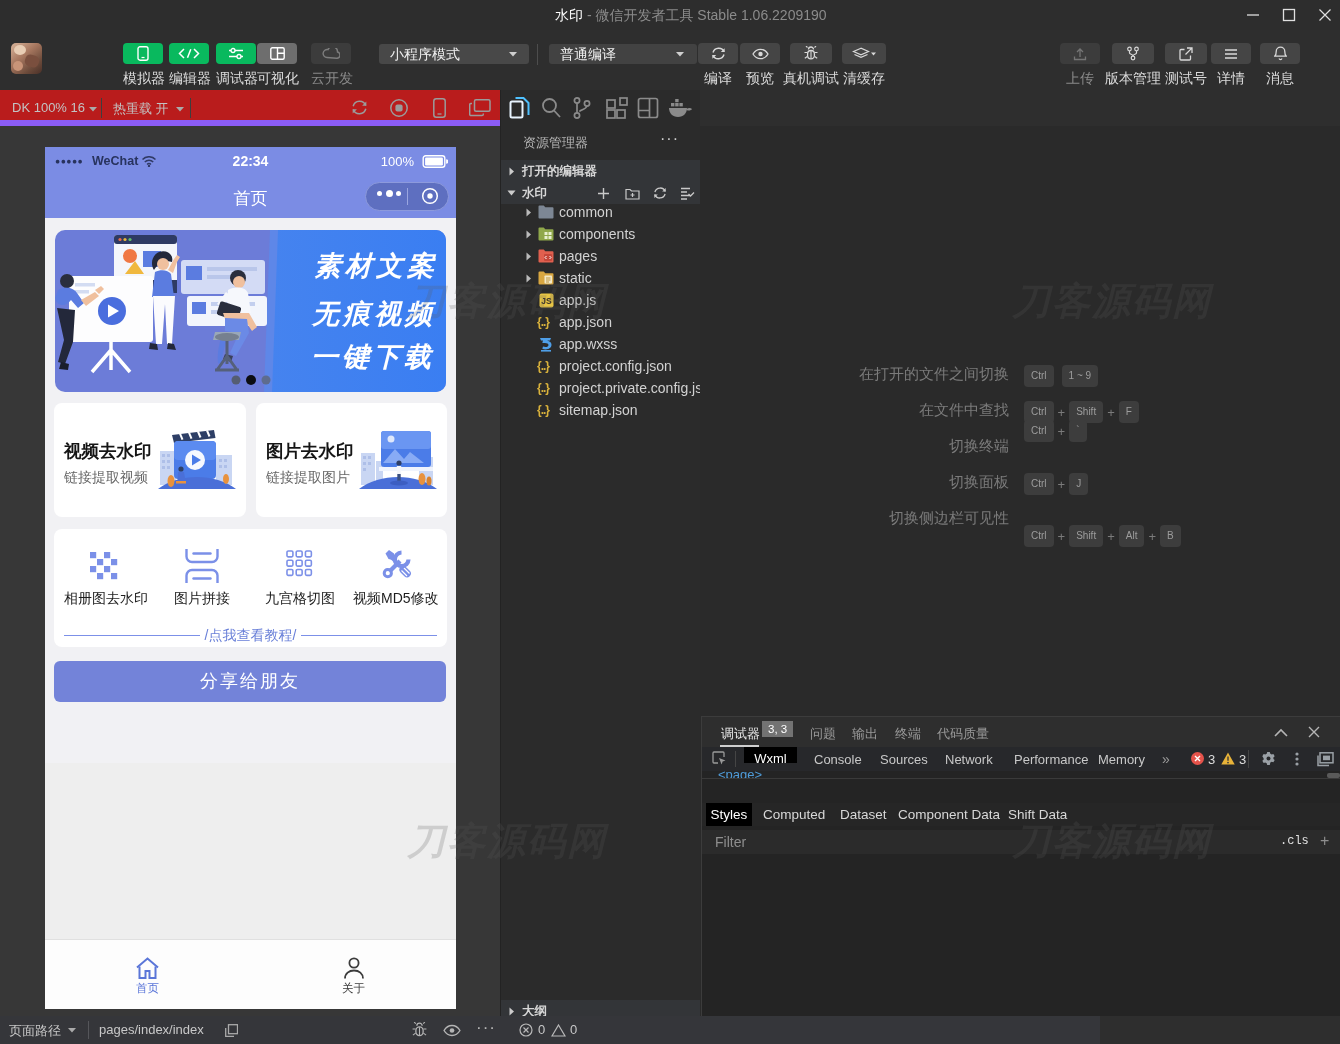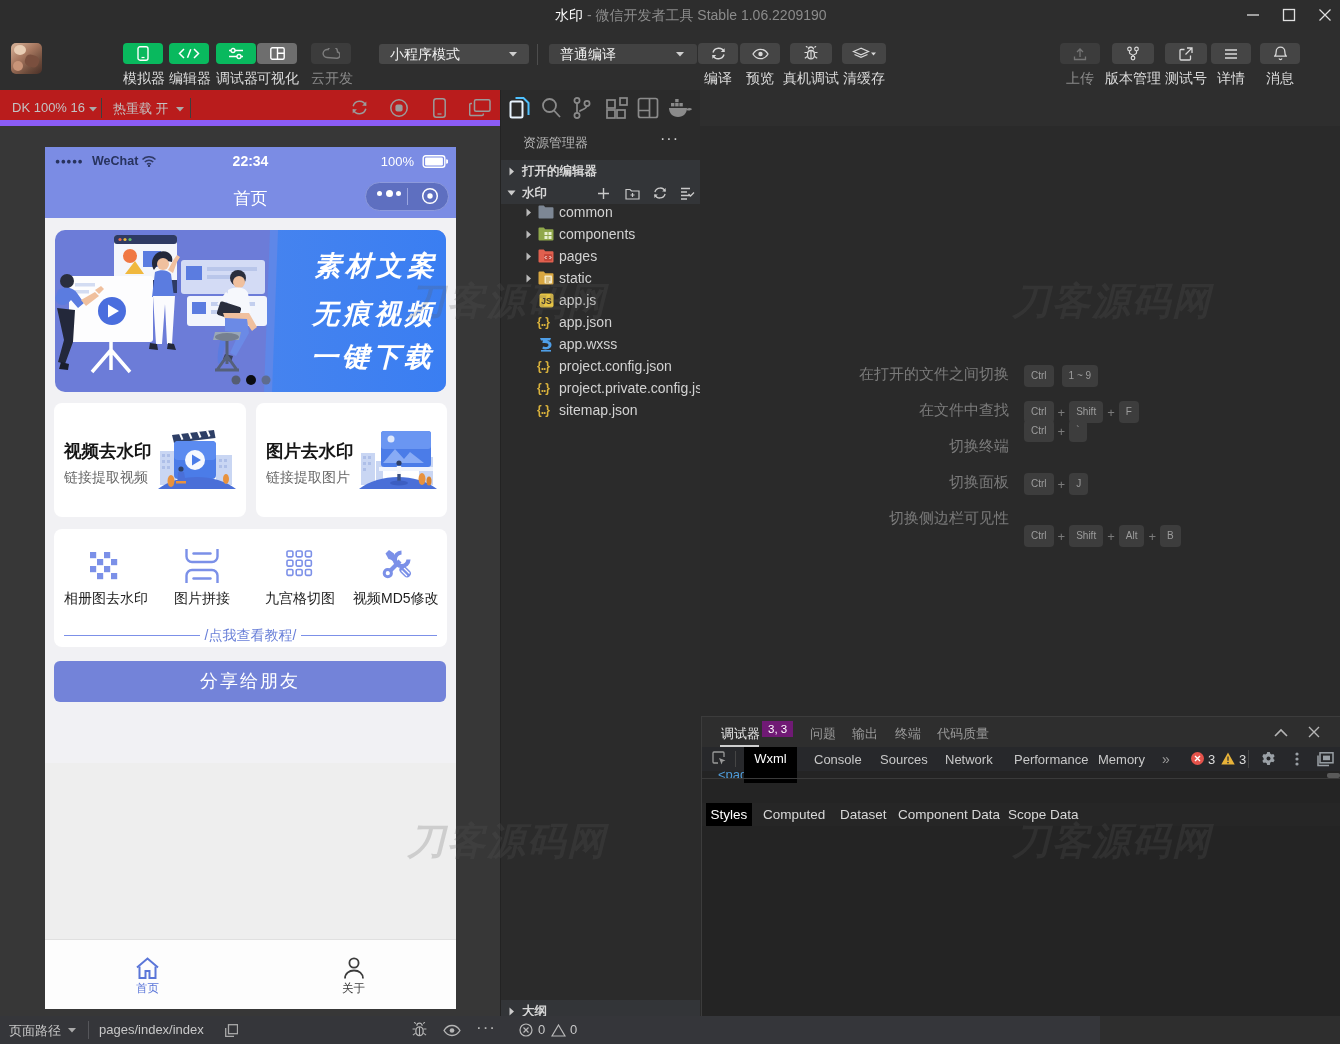--- a/index.html
+++ b/index.html
@@ -620,21 +620,21 @@
     <div class="shortcut" style="right:331px;top:311px;">切换终端</div>
     <div class="shortcut" style="left:324px;top:294px;"><span class="keycap">Ctrl</span><span class="plus">+</span><span class="keycap">`</span></div>
     <div class="shortcut" style="right:331px;top:347px;">切换面板</div>
     <div class="shortcut" style="left:324px;top:347px;"><span class="keycap">Ctrl</span><span class="plus">+</span><span class="keycap">J</span></div>
     <div class="shortcut" style="right:331px;top:383px;">切换侧边栏可见性</div>
     <div class="shortcut" style="left:324px;top:383px;margin-top:16px;"><span class="keycap">Ctrl</span><span class="plus">+</span><span class="keycap">Shift</span><span class="plus">+</span><span class="keycap">Alt</span><span class="plus">+</span><span class="keycap">B</span></div>
   </div>
   <div id="debug" class="abs">
     <div style="position:absolute;left:0;top:0;width:639px;height:30px;background:#2e2e2e;color:#9a9a9a;font-size:13px;">
       <span style="position:absolute;left:19px;top:8px;color:#e8e8e8">调试器</span>
-      <span style="position:absolute;left:60px;top:4px;background:#701a75;color:#fff;border-radius:0;padding:2px 6px;font-size:11.5px;">3, 3</span>
+      <span style="position:absolute;left:60px;top:4px;background:#737373;color:#fff;border-radius:0;padding:2px 6px;font-size:11.5px;">3, 3</span>
       <span style="position:absolute;left:108px;top:8px">问题</span>
       <span style="position:absolute;left:150px;top:8px">输出</span>
       <span style="position:absolute;left:193px;top:8px">终端</span>
       <span style="position:absolute;left:235px;top:8px">代码质量</span>
       <div style="position:absolute;left:18px;top:28px;width:39px;height:2px;background:#cfcfcf;"></div>
       <svg width="14" height="9" style="position:absolute;left:572px;top:11px" viewBox="0 0 14 9">
           <path d="M1 8l6-6 6 6" stroke="#b5b5b5" stroke-width="1.6" fill="none"></path>
         </svg>
       <svg width="12" height="12" style="position:absolute;left:606px;top:9px" viewBox="0 0 12 12">
           <path d="M1 1l10 10M11 1L1 11" stroke="#b5b5b5" stroke-width="1.4"></path>
@@ -642,21 +642,21 @@
     </div>
     <div style="position:absolute;left:0;top:50px;width:639px;height:11px;background:#242424;overflow:hidden;color:#4f9bd8;font-size:13px;">
         <span style="position:absolute;left:16px;top:0px">&lt;page&gt;</span>
       </div>
     <div style="position:absolute;left:0;top:30px;width:639px;height:24px;background:#27282b;color:#c8c8c8;font-size:13px;">
       <svg width="15" height="15" style="position:absolute;left:10px;top:4px" viewBox="0 0 15 15">
           <path d="M12 6V2a1 1 0 0 0-1-1H2a1 1 0 0 0-1 1v9a1 1 0 0 0 1 1h4" fill="none" stroke="#9a9a9a" stroke-width="1.3"></path>
           <path d="M7 7l6.5 2.6-2.9 1-1 2.9z" fill="#9a9a9a"></path>
         </svg>
       <div class="sepv" style="left:33px;top:4px;height:16px;background:#454545"></div>
-      <div style="position:absolute;left:42px;top:0;width:53px;height:36px;background:#000;color:#fff;text-align:center;line-height:24px;">Wxml</div>
+      <div style="position:absolute;left:42px;top:0;width:53px;height:16px;background:#000;color:#fff;text-align:center;line-height:24px;">Wxml</div>
       <span style="position:absolute;left:112px;top:5px">Console</span>
       <span style="position:absolute;left:178px;top:5px">Sources</span>
       <span style="position:absolute;left:243px;top:5px">Network</span>
       <span style="position:absolute;left:312px;top:5px">Performance</span>
       <span style="position:absolute;left:396px;top:5px">Memory</span>
       <span style="position:absolute;left:460px;top:4px;font-size:14px;color:#9a9a9a">»</span>
       <svg width="13" height="13" style="position:absolute;left:489px;top:5px" viewBox="0 0 13 13">
           <circle cx="6.5" cy="6.5" r="6.5" fill="#e5534b"></circle>
           <path d="M4 4l5 5M9 4l-5 5" stroke="#fff" stroke-width="1.4"></path>
         </svg>
@@ -684,21 +684,26 @@
         </svg>
     </div>
 
     <div style="position:absolute;left:625px;top:56px;width:13px;height:5px;background:#5a5a5a;border-radius:2px;"></div>
     <div style="position:absolute;left:0;top:61px;width:639px;height:1px;background:#3a3a3a;"></div>
     <div style="position:absolute;left:0;top:86px;width:639px;height:23px;background:#262626;color:#d8d8d8;font-size:13.5px;">
       <div style="position:absolute;left:4px;top:0;width:46px;height:23px;background:#000;color:#fff;text-align:center;line-height:23px;">Styles</div>
       <span style="position:absolute;left:61px;top:4px">Computed</span>
       <span style="position:absolute;left:138px;top:4px">Dataset</span>
       <span style="position:absolute;left:196px;top:4px">Component Data</span>
-      <span style="position:absolute;left:306px;top:4px">Scope Data</span>
+      <span style="position:absolute;left:306px;top:4px">Shift Data</span>
+    </div>
+    <div style="position:absolute;left:0;top:113px;width:639px;height:24px;background:#2b2b2b;color:#8e8e8e;font-size:14px;">
+      <span style="position:absolute;left:13px;top:4px">Filter</span>
+      <span style="position:absolute;left:578px;top:4px;font-family:'Liberation Mono',monospace;font-size:12px;color:#e0e0e0">.cls</span>
+      <span style="position:absolute;left:618px;top:2px;color:#8e8e8e;font-size:16px">+</span>
     </div>
   </div>
   <div id="statusbar" class="abs">
     <span style="position:absolute;left:9px;top:6px">页面路径</span>
     <svg width="8" height="5" style="position:absolute;left:68px;top:12px" viewBox="0 0 8 5">
         <path d="M0 0l4 4.6L8 0z" fill="#aaa"></path>
       </svg>
     <div class="sepv" style="left:88px;top:5px;height:18px;background:#55565a"></div>
     <span style="position:absolute;left:99px;top:6px">pages/index/index</span>
     <svg width="13" height="13" style="position:absolute;left:225px;top:8px" viewBox="0 0 13 13">

